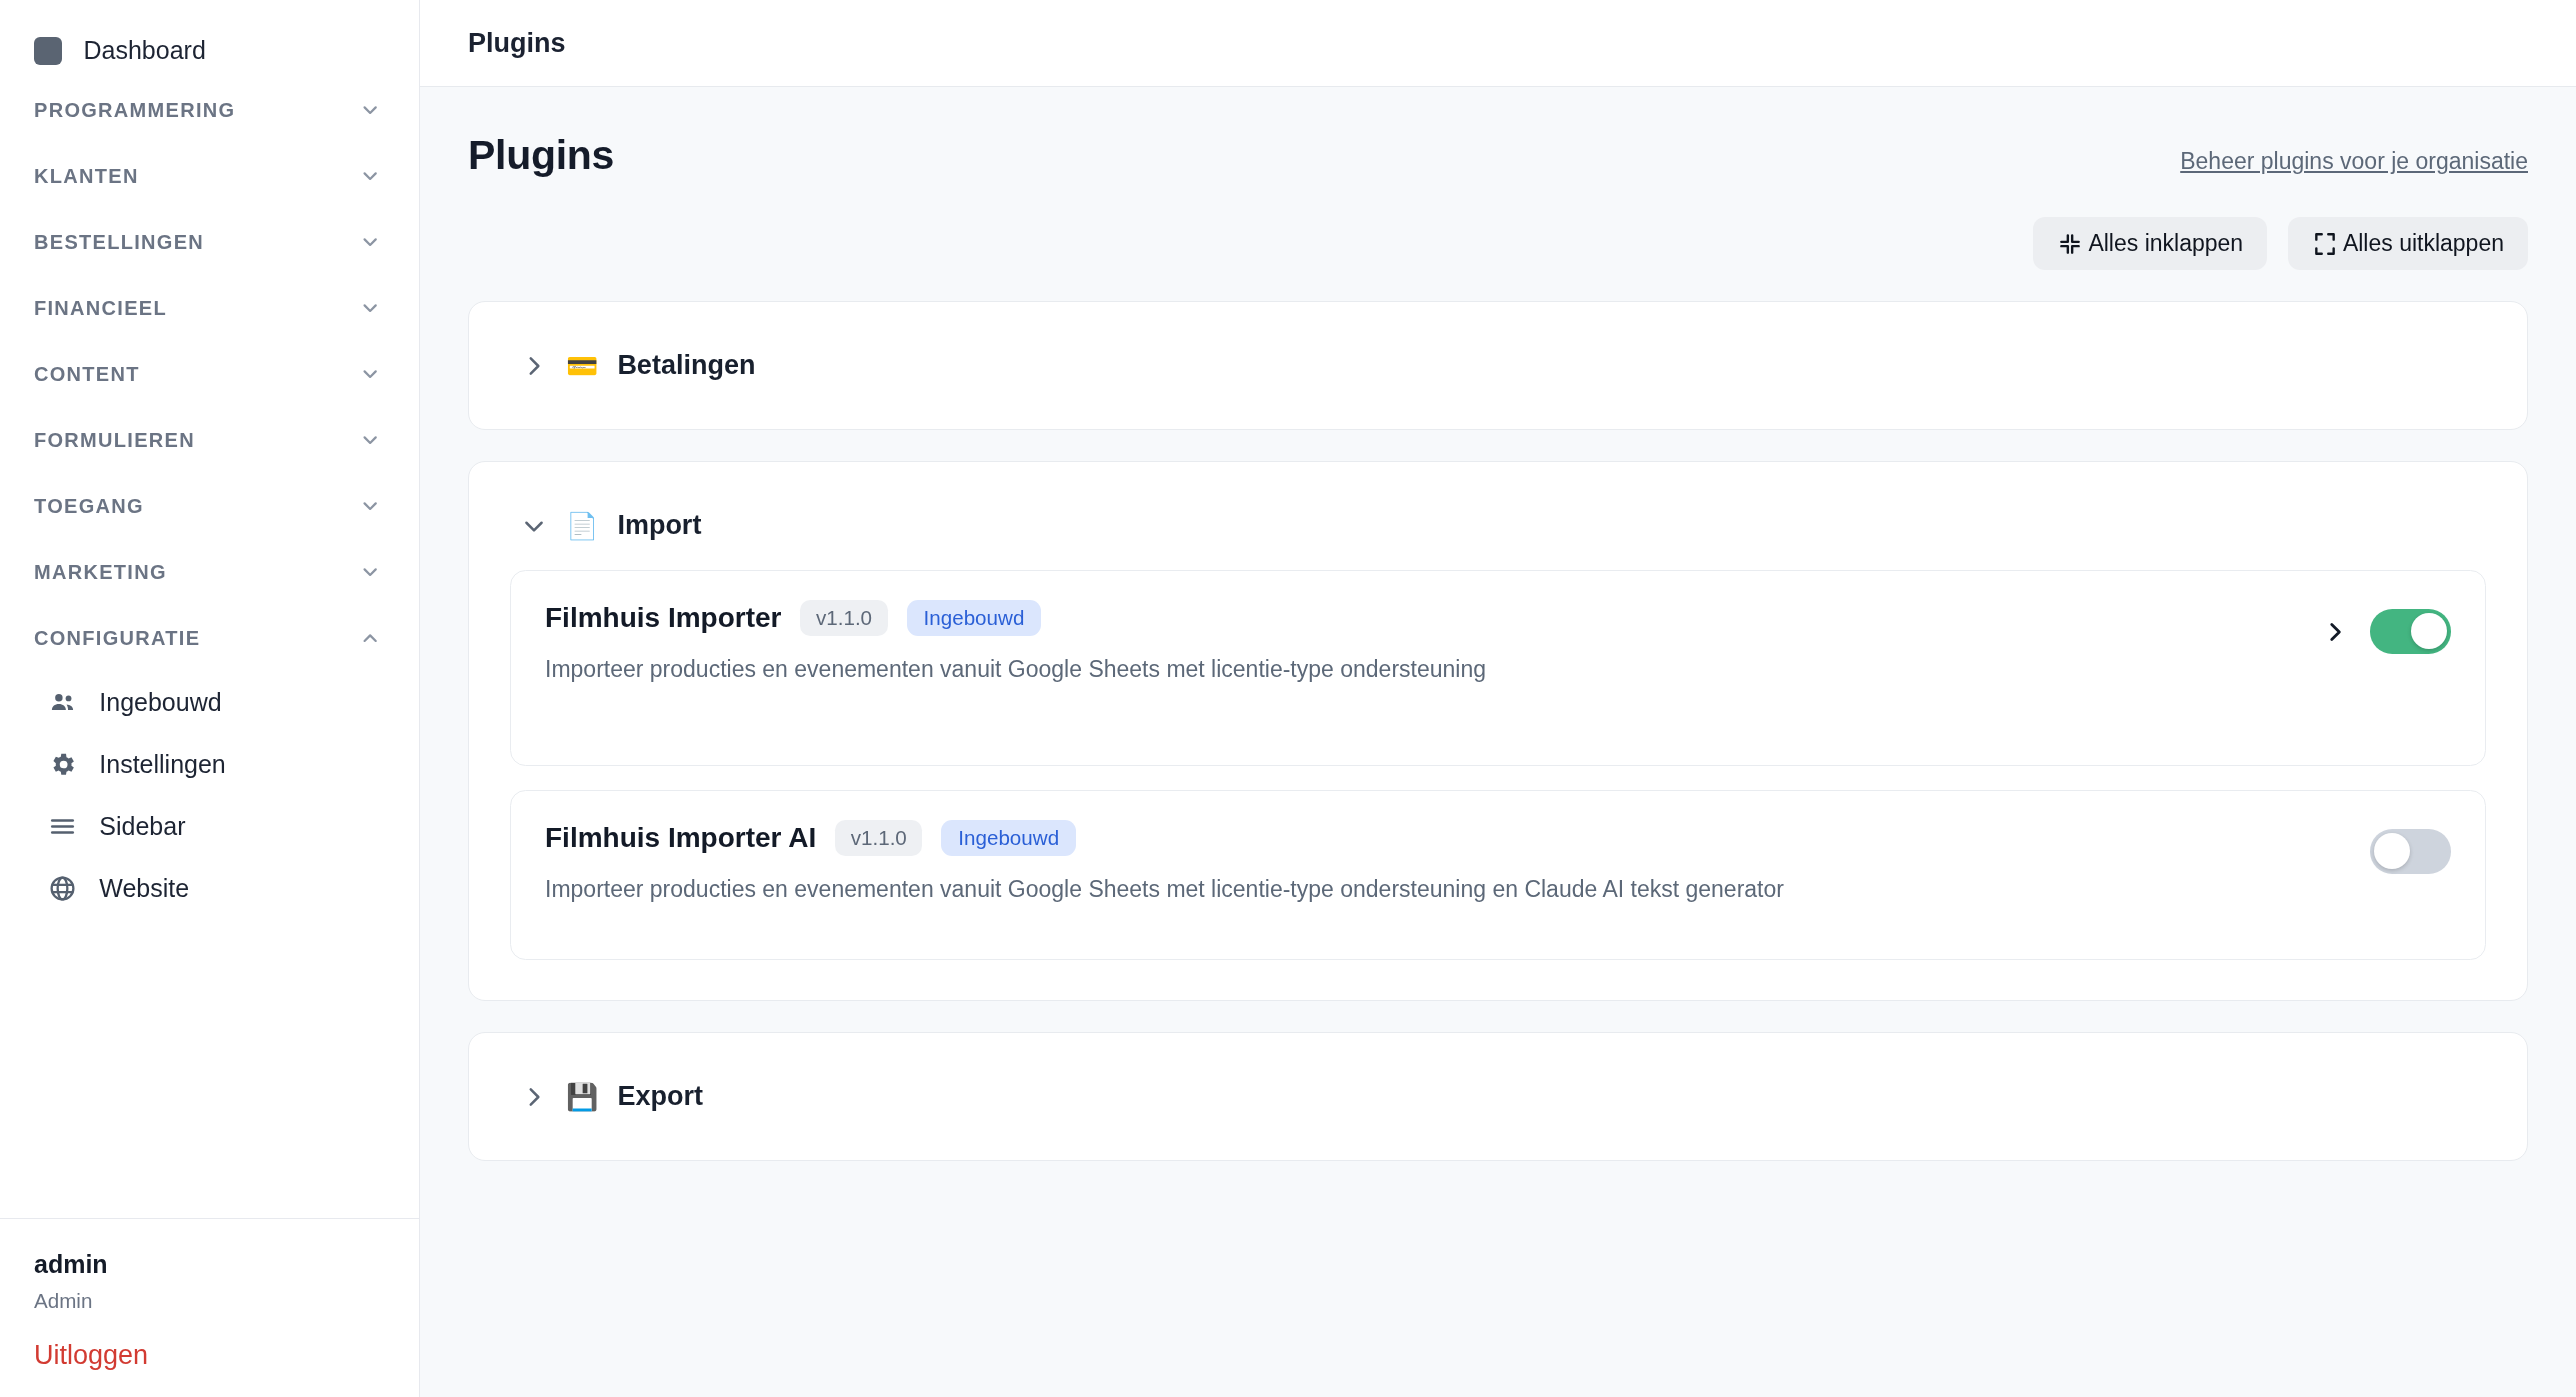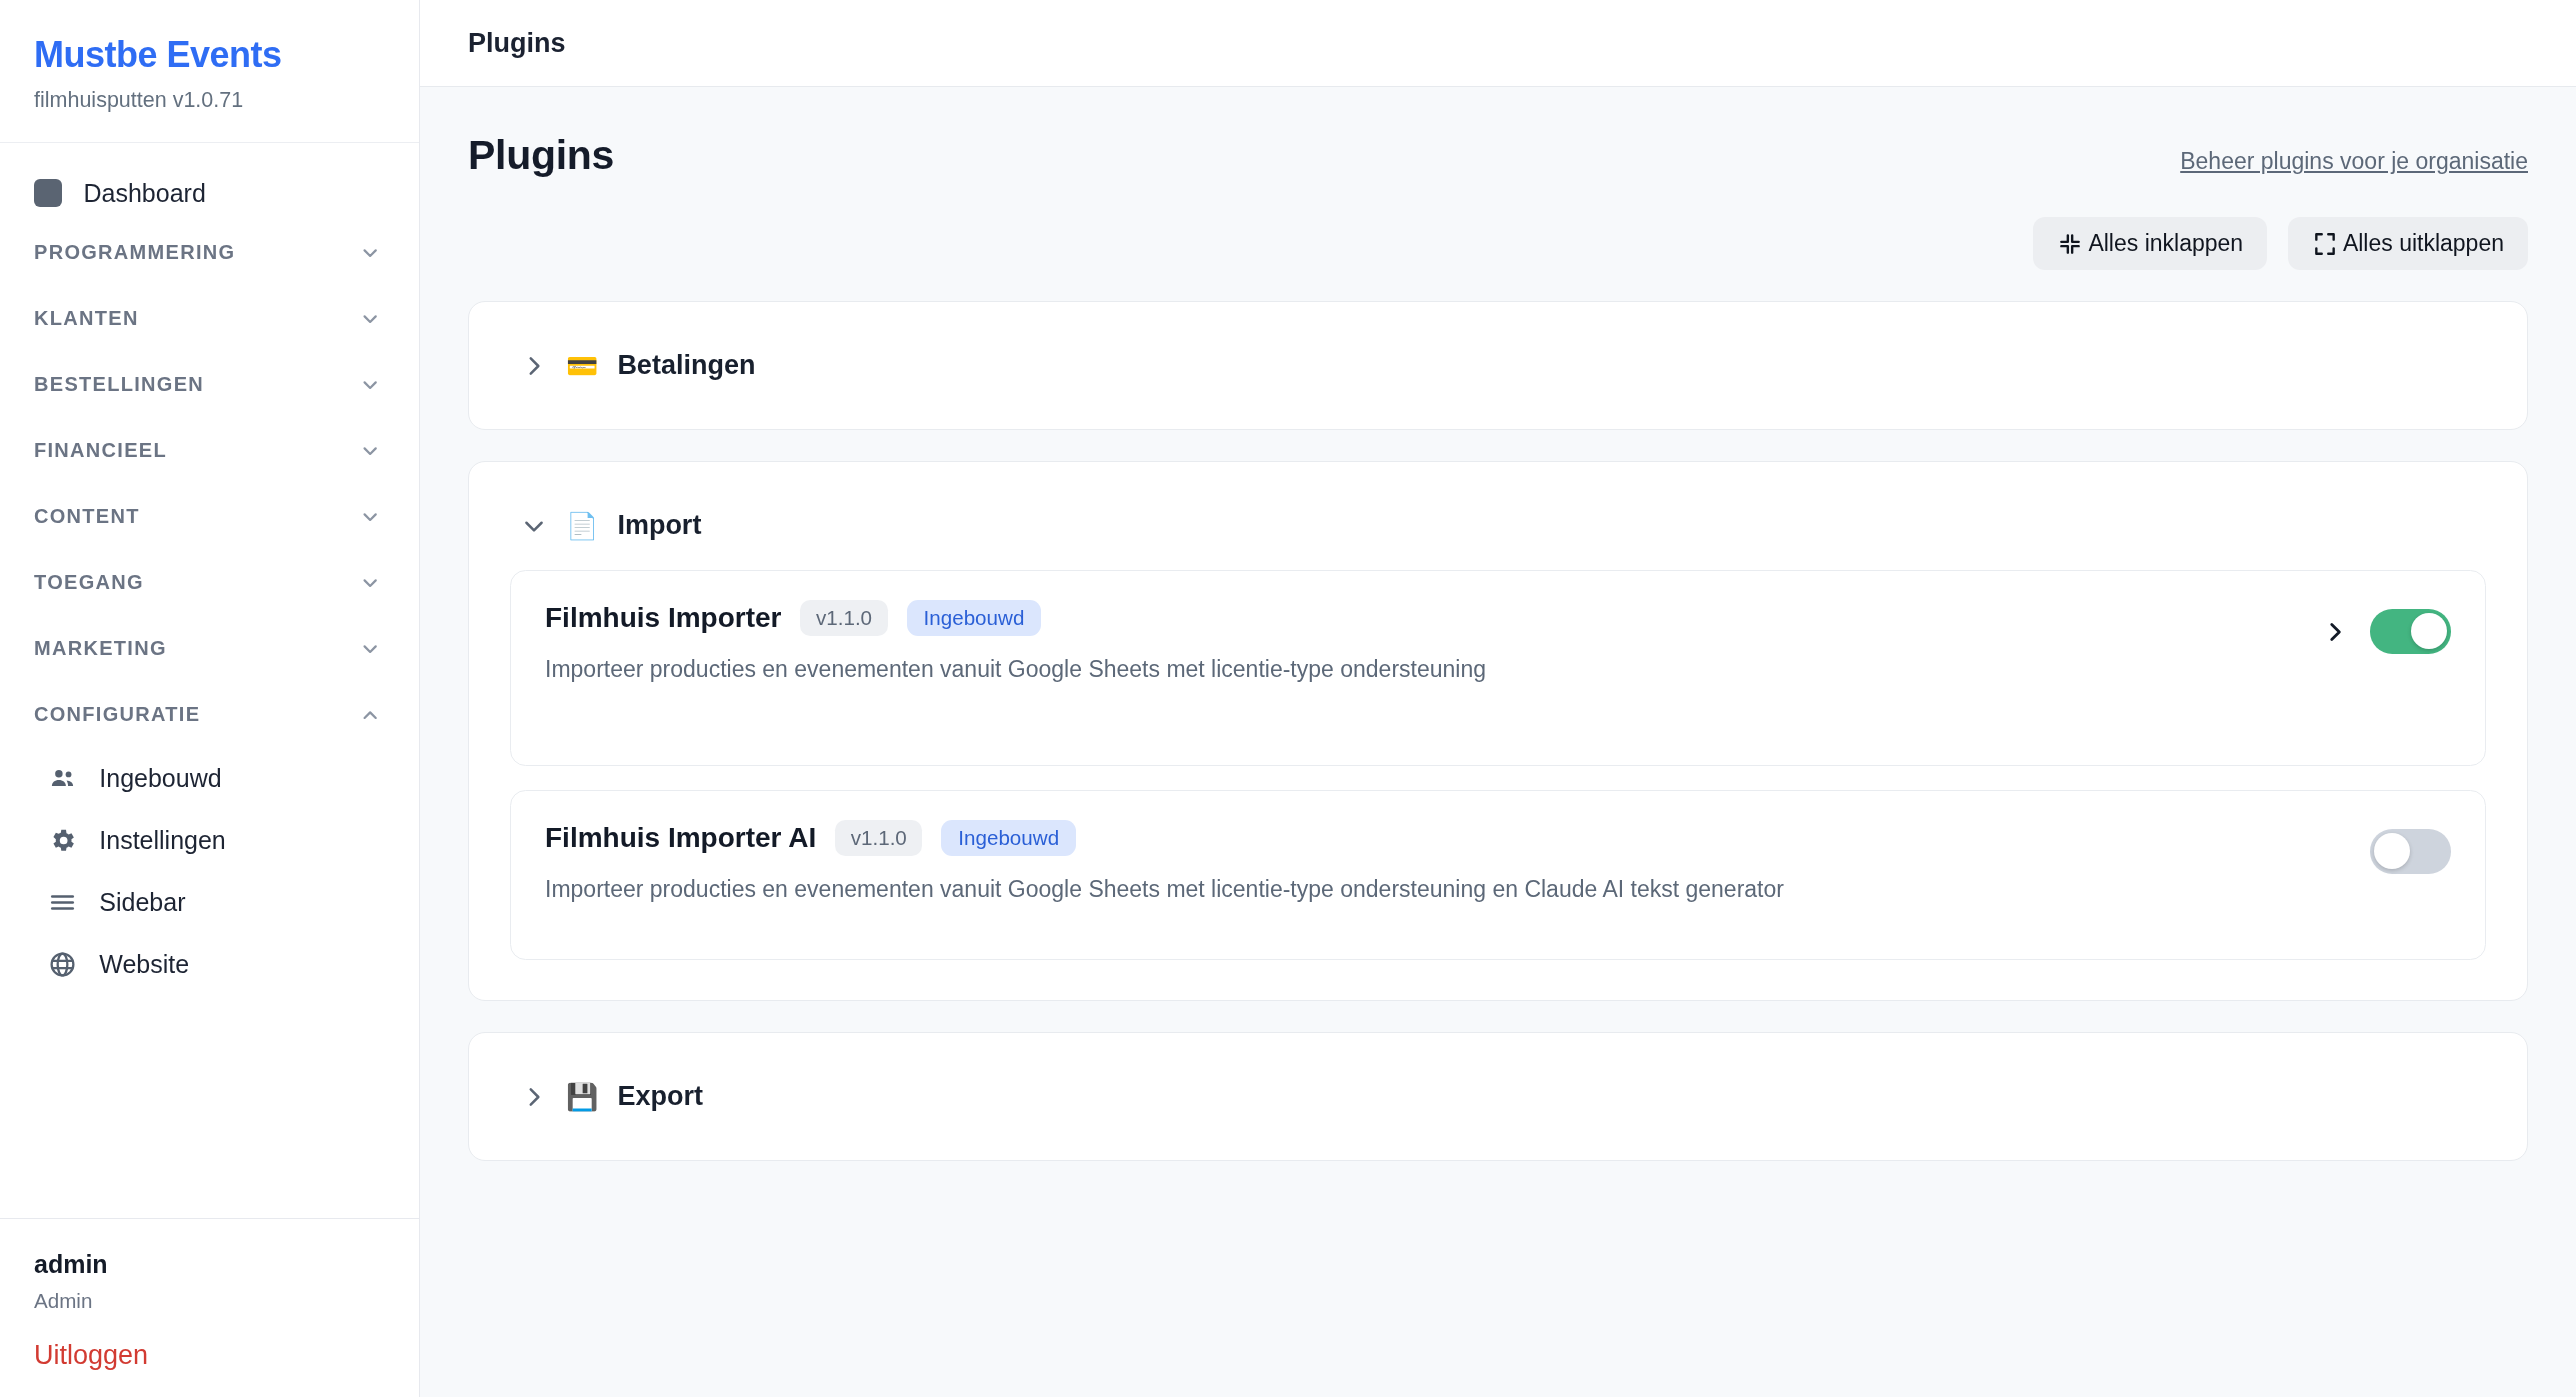--- a/index.html
+++ b/index.html
@@ -324,24 +324,20 @@
   .toggle.on  .knob { right: 4.3px; }
   .toggle.off .knob { left: 4.3px; }
 </style>
 </head>
 <body>
 
 <div class="app">
 
   <aside class="sidebar">
 
-    <div class="brand">
-      <div class="brand-title">Mustbe Events</div>
-      <div class="brand-sub">filmhuisputten v1.0.71</div>
-    </div>
 
     <nav class="nav">
 
       <div class="nav-item">
         <span class="dash-square"></span>
         <span class="label">Dashboard</span>
       </div>
 
       <div class="nav-group">
         <span class="gtext">PROGRAMMERING</span>
@@ -381,20 +377,28 @@
 
       <div class="nav-group">
         <span class="gtext">CONTENT</span>
         <span class="chev">
             <svg viewBox="0 0 24 24" fill="none" stroke="currentColor" stroke-width="2.4" stroke-linecap="round" stroke-linejoin="round">
               <polyline points="6 9 12 15 18 9"></polyline>
             </svg>
           </span>
       </div>
 
+      <div class="nav-group">
+        <span class="gtext">FORMULIEREN</span>
+        <span class="chev">
+            <svg viewBox="0 0 24 24" fill="none" stroke="currentColor" stroke-width="2.4" stroke-linecap="round" stroke-linejoin="round">
+              <polyline points="6 9 12 15 18 9"></polyline>
+            </svg>
+          </span>
+      </div>
 
       <div class="nav-group">
         <span class="gtext">TOEGANG</span>
         <span class="chev">
             <svg viewBox="0 0 24 24" fill="none" stroke="currentColor" stroke-width="2.4" stroke-linecap="round" stroke-linejoin="round">
               <polyline points="6 9 12 15 18 9"></polyline>
             </svg>
           </span>
       </div>
 

